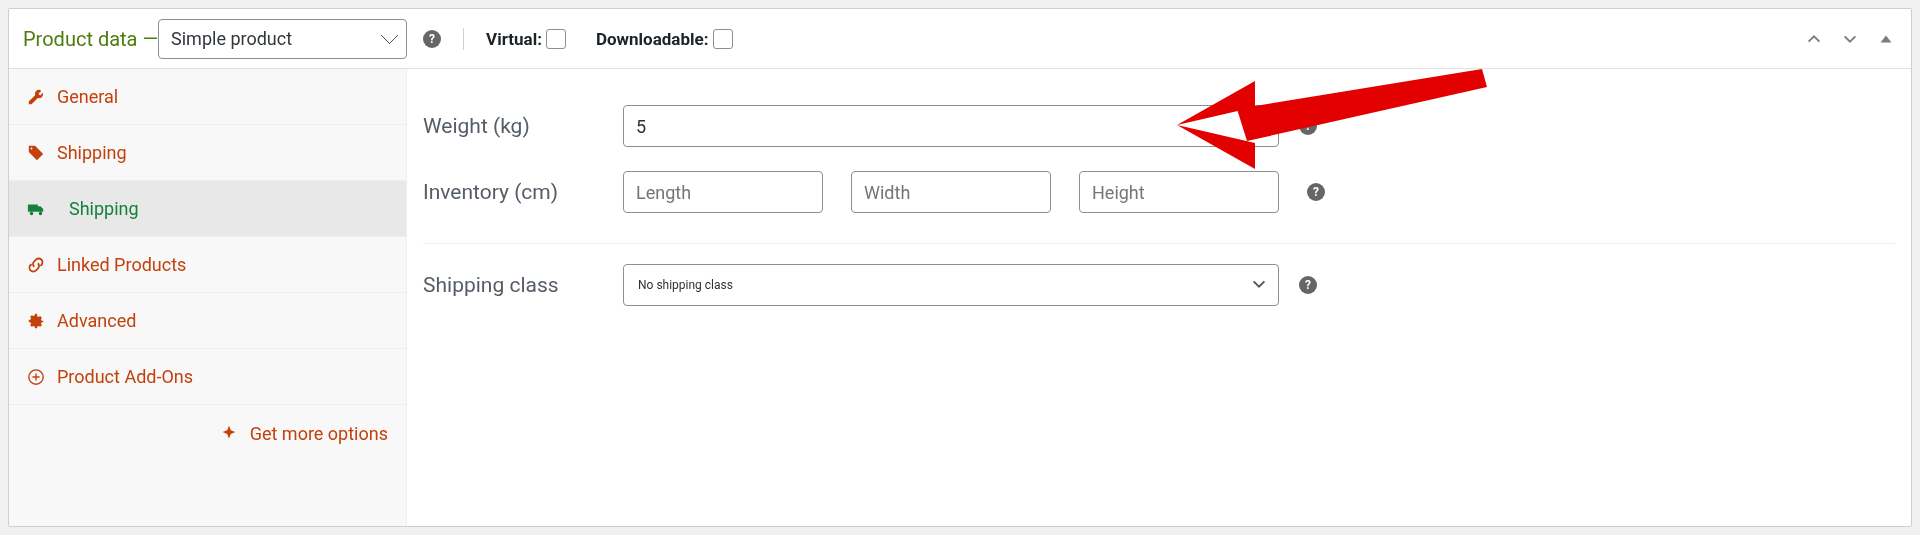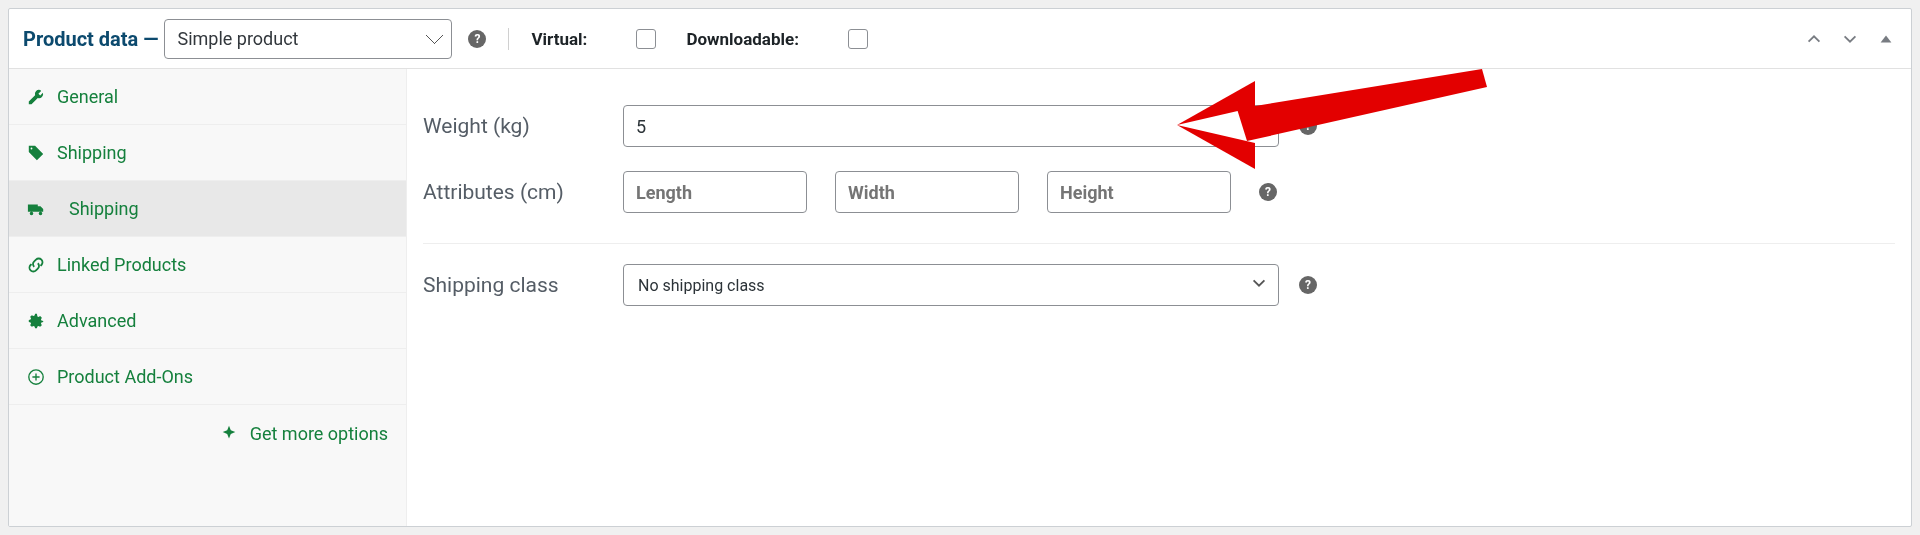--- a/index.html
+++ b/index.html
@@ -14,24 +14,24 @@
     flex-direction: column;
     overflow: hidden;
   }
   .panel-header {
     display: flex;
     align-items: center;
     height: 60px;
     padding: 0 14px;
     border-bottom: 1px solid #e1e1e1;
   }
-  .hdr-title { font-size: 20px; font-weight: 700; color: #0c4a6e; margin-right: 6px; }
+  .hdr-title { font-size: 20px; font-weight: 400; color: #4d7c0f; }
   .product-type-select {
     height: 40px;
-    width: 288px;
+    width: 249px;
     font-size: 18px;
     color: #32373c;
     border: 1px solid #8c8f94;
     border-radius: 4px;
     background: #fff;
     padding: 4px 30px 4px 12px;
     appearance: none;
     -webkit-appearance: none;
     background-image: linear-gradient(45deg, transparent 48%, #555 48%, #555 52%, transparent 52%),
                       linear-gradient(-45deg, transparent 48%, #555 48%, #555 52%, transparent 52%);
@@ -40,56 +40,56 @@
     background-repeat: no-repeat;
   }
   .help-circle {
     width: 18px; height: 18px; border-radius: 50%; background: #666;
     color: #fff; font-size: 12px; font-weight: 700; display: inline-flex;
     align-items: center; justify-content: center; cursor: help;
     flex: 0 0 18px;
   }
   .hdr-help { margin-left: 16px; }
   .vline { width: 1px; height: 22px; background: #d0d0d0; margin: 0 22px; }
-  .cb-label { font-size: 17px; font-weight: 700; color: #1d2327; display: flex; align-items: flex-start; margin-right: 30px; gap: 45px; }
+  .cb-label { font-size: 17px; font-weight: 700; color: #1d2327; display: flex; align-items: flex-start; margin-right: 30px; }
   .cb-label input[type="checkbox"] { width: 20px; height: 20px; margin-left: 4px; border: 1px solid #8c8f94; border-radius: 3px; appearance: none; -webkit-appearance: none; background:#fff; }
   .hdr-controls { margin-left: auto; display: flex; align-items: center; gap: 14px; }
   .hdr-ctrl-btn { width: 22px; height: 22px; display: inline-flex; align-items: center; justify-content: center; color: #787c82; cursor: pointer; }
   .hdr-ctrl-btn svg { width: 18px; height: 18px; }
 
   .panel-body { flex: 1; display: flex; min-height: 0; }
   .sidebar { width: 398px; background: #f8f8f8; border-right: 1px solid #eee; }
   .side-item {
     display: flex; align-items: center; gap: 12px;
     height: 56px; padding: 0 18px;
-    font-size: 18px; color: #15803d; cursor: pointer;
+    font-size: 18px; color: #c2410c; cursor: pointer;
     border-bottom: 1px solid #eee;
   }
   .side-item:last-child { border-bottom: none; justify-content: flex-end; }
   .side-item.active { background: #e8e8e8; color: #15803d; gap: 24px; }
   .side-icon { width: 18px; height: 18px; display: inline-flex; align-items: center; justify-content: center; color: inherit; }
   .side-icon svg { width: 18px; height: 18px; }
 
   .content { flex: 1; position: relative; padding: 24px 16px; }
   .form-row { display: flex; align-items: center; padding: 12px 0; }
   .form-row.border-b { border-bottom: 1px solid #eee; padding-bottom: 30px; }
   .form-row.border-above { margin-top: 8px; }
   .row-label { width: 200px; font-size: 21px; color: #555d66; }
   .input-text {
     height: 42px; font-size: 18px; color: #2c3338;
     border: 1px solid #8c8f94; border-radius: 4px;
     padding: 4px 12px; background: #fff;
   }
   .input-wide { width: 656px; }
-  .input-sm { width: 184px; margin-right: 28px; font-weight: bold; }
+  .input-sm { width: 200px; margin-right: 28px; }
   .input-sm:last-of-type { margin-right: 8px; }
   .row-help { margin-left: 20px; }
   .select-wrap {
     height: 42px; width: 656px; border: 1px solid #8c8f94; border-radius: 4px;
-    display: flex; align-items: center; padding: 0 10px 0 14px; font-size: 16px; color: #2c3338;
+    display: flex; align-items: center; padding: 0 10px 0 14px; font-size: 12px; color: #2c3338;
   }
   .select-wrap .chev { margin-left: auto; }
   .chev svg { width: 18px; height: 18px; color: #555; }
 
   
   .arrow-overlay { position: absolute; top: -6px; left: 770px; pointer-events: none; }
 </style>
 </head>
 <body>
 
@@ -208,21 +208,21 @@
 
     <div class="content">
 
       <div class="form-row">
         <span class="row-label">Weight (kg)</span>
         <input class="input-text input-wide" type="text" value="5" style="">
         <span class="help-circle row-help">?</span>
       </div>
 
       <div class="form-row border-b">
-        <span class="row-label">Attributes (cm)</span>
+        <span class="row-label">Inventory (cm)</span>
         <input class="input-text input-sm" type="text" placeholder="Length" style="">
         <input class="input-text input-sm" type="text" placeholder="Width" style="">
         <input class="input-text input-sm" type="text" placeholder="Height" style="">
         <span class="help-circle row-help">?</span>
       </div>
 
       <div class="form-row border-above">
         <span class="row-label">Shipping class</span>
         <div class="select-wrap">
           <span>No shipping class</span>

